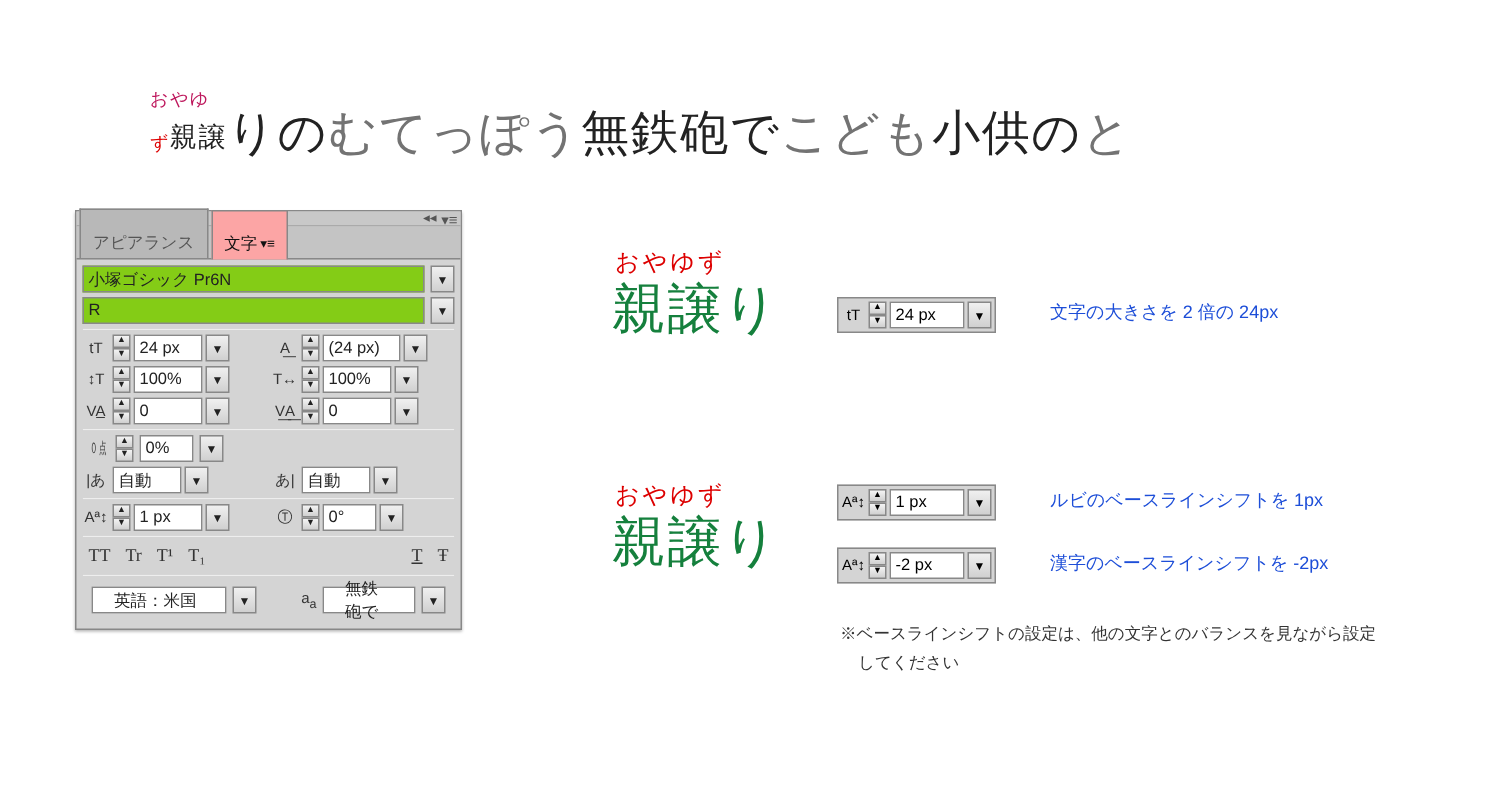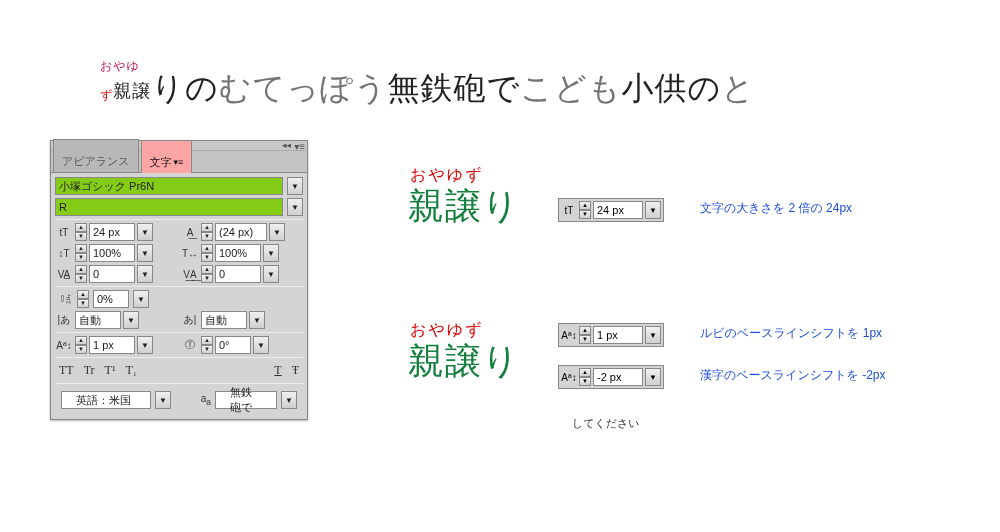--- a/index.html
+++ b/index.html
@@ -475,14 +475,15 @@
   <div class="spin">
       <div>▲</div>
       <div>▼</div>
     </div>
   <div class="cfield">-2 px</div>
   <div class="drop-btn">▼</div>
 </div>
 <div class="note" style="top:367px;left:700px;">漢字のベースラインシフトを -2px</div>
 
 <div class="footnote" style="top:414px;left:560px;">
+  <div>※ベースラインシフトの設定は、他の文字とのバランスを見ながら設定</div>
   <div style="margin-left:12px;">してください</div>
 </div>
 
 </body></html>

